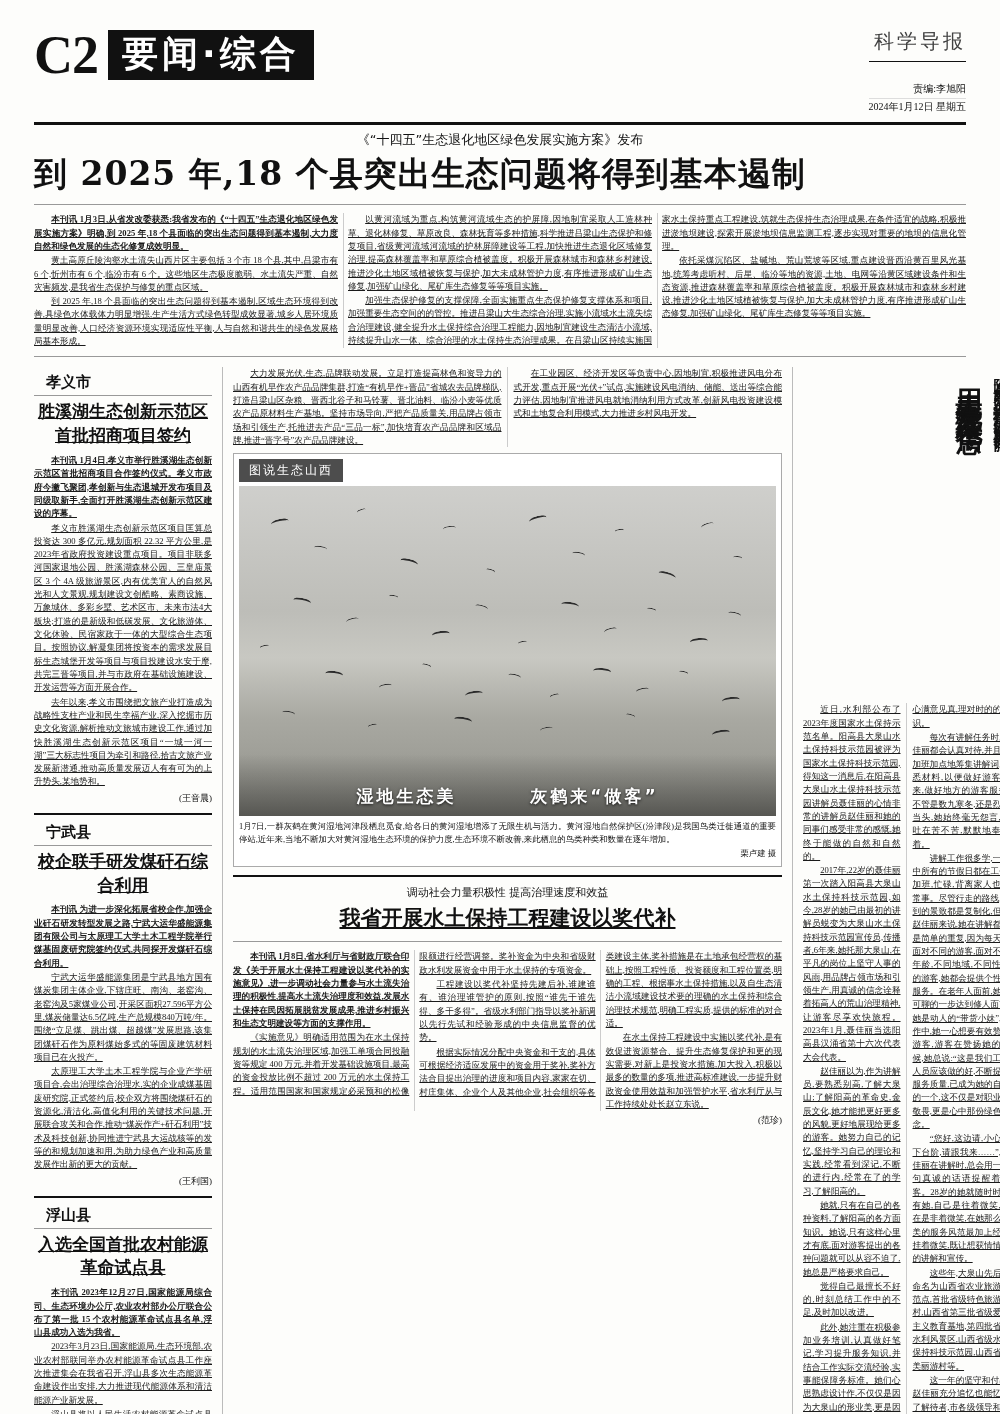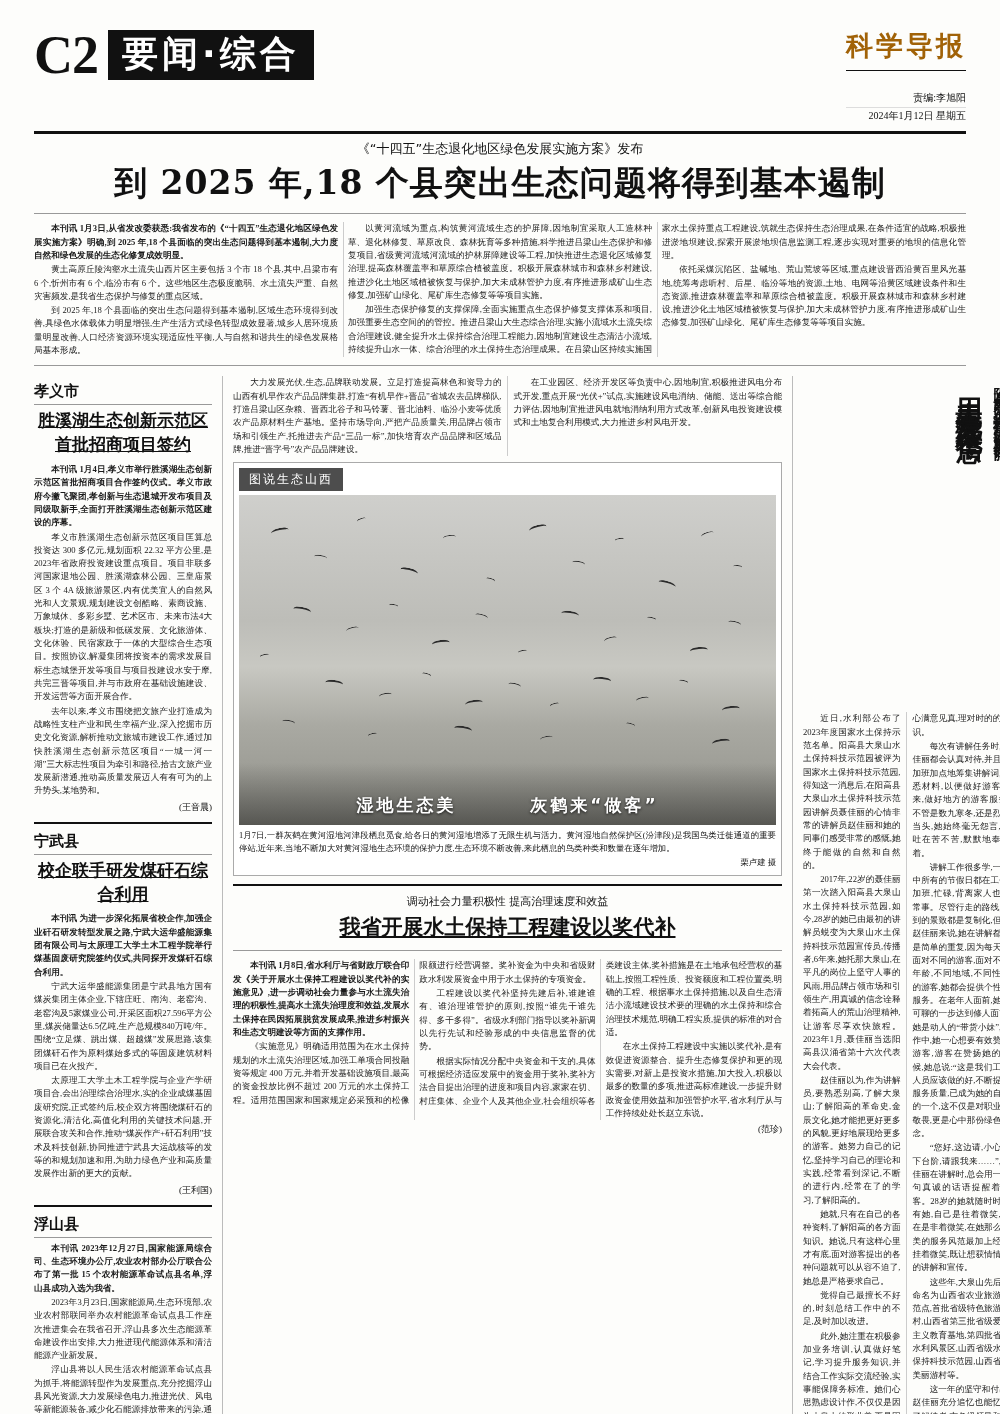--- a/index.html
+++ b/index.html
@@ -12,46 +12,46 @@
     position:relative;
   }
   .page { width:1000px; height:1414px; padding:28px 34px 20px 34px; position:relative; }
 
   
   .masthead { display:flex; align-items:flex-start; justify-content:space-between; border-bottom:3px solid #111; padding-bottom:8px; }
   .mast-left { display:flex; align-items:center; gap:10px; }
   .page-num { font-family:"Liberation Serif", serif; font-size:54px; font-weight:700; letter-spacing:-1px; line-height:1; }
   .section-box { background:#111; color:#fff; font-family:"DejaVu Sans", sans-serif; font-weight:700; font-size:36px; letter-spacing:4px; padding:6px 14px 8px 14px; line-height:1; }
   .mast-right { text-align:right; }
-  .paper-name { font-family:"DejaVu Serif", serif; font-size:27px; font-weight:700; letter-spacing:3px; color:#a16207; }
+  .paper-name { font-family:"DejaVu Serif", serif; font-size:20px; font-weight:400; letter-spacing:3px; color:#404040; }
   .mast-meta { margin-top:6px; font-size:10px; border-top:1px solid #111; padding-top:19px; }
   .mast-meta div { line-height:1.5; }
   .mast-meta .editor { border-bottom:1px solid #ddd; padding-bottom:2px; }
 
   
   .body-wrap { display:flex; gap:10px; margin-top:10px; height:1290px; }
   .col-left { width:178px; flex:none; }
   .col-mid { width:560px; flex:none; }
   .col-right { width:218px; flex:none; }
 
   .vline { border-left:1px solid #bbb; }
 
   .hairline { border-top:1px solid #999; margin:8px 0; }
   .thickline { border-top:2px solid #111; margin:8px 0; }
 
   
   .kicker { font-size:13px; text-align:center; margin:4px 0 2px; font-family:"DejaVu Sans", sans-serif; }
-  .headline-main { font-family:"DejaVu Serif", serif; font-weight:700; font-size:33px; text-align:center; letter-spacing:1px; line-height:1.25; margin:4px 0 10px; }
+  .headline-main { font-family:"DejaVu Serif", serif; font-weight:700; font-size:33px; text-align:left; letter-spacing:1px; line-height:1.25; margin:4px 0 10px; }
 
   .art-title { font-family:"DejaVu Sans", sans-serif; font-weight:700; font-size:17px; text-align:center; line-height:1.4; margin:4px 0 6px;text-decoration:underline; }
   .art-title.lg { font-size:21px; }
-  .county { font-family:"DejaVu Sans", sans-serif; font-weight:700; font-size:15px; margin:6px 0 3px; }
-
-  
-  .ptext { font-size:8.6px; line-height:1.55; text-align:justify; text-justify:inter-ideograph; color:#1a1a1a; }
+  .county { font-family:"DejaVu Sans", sans-serif; font-weight:700; font-size:15px; margin:6px 12px 3px; }
+
+  
+  .ptext { font-size:8.6px; line-height:1.55; text-align:justify; text-justify:inter-ideograph; color:#1a1a1a;text-decoration:underline; }
   .ptext p { margin:0 0 1px; text-indent:2em; }
   .lead { font-weight:700; }
   .byline { text-align:right; font-size:9px; margin-top:3px; }
 
   .cols2 { column-count:2; column-gap:12px; column-rule:1px solid #ccc; }
   .cols3 { column-count:3; column-gap:10px; column-rule:1px solid #ccc; }
 
   
   .photo-block { border:1px solid #aaa; padding:5px; margin:6px 0; background:#fff; }
   .photo-tag { background:#4d4d4d; color:#fff; font-family:"DejaVu Sans", sans-serif; font-size:12px; letter-spacing:2px; padding:3px 10px; display:inline-block; }
@@ -139,20 +139,21 @@
           <p></p>
         </div>
         <div class="byline">(王利国)</div>
       </div>
 
       <div class="thickline"></div>
 
       <div>
         <div class="county">浮山县</div>
         <div class="hairline" style="margin:2px 0 4px"></div>
+        <div class="art-title">入选全国首批农村能源革命试点县</div>
         <div class="ptext">
           <p class="lead">本刊讯  2023年12月27日,国家能源局综合司、生态环境办公厅,农业农村部办公厅联合公布了第一批 15 个农村能源革命试点县名单,浮山县成功入选为我省。</p>
           <p>2023年3月23日,国家能源局,生态环境部,农业农村部联同举办农村能源革命试点县工作座次推进集会在我省召开,浮山县多次生态能源革命建设作出安排,大力推进现代能源体系和清洁能源产业新发展。</p>
           <p>浮山县将以人民生活农村能源革命试点县为抓手,将能源转型作为发展重点,充分挖掘浮山县风光资源,大力发展绿色电力,推进光伏、风电等新能源装备,减少化石能源排放带来的污染,通过“光伏+农业”“光伏+旅游”等多种形式优发展成为乡村振兴的重要推动力量,加速县域兴能源支撑转型和绿色运用,持续推动和高质量发展,推进县域绿色产业和高质量的支撑转型先行先试。</p>
         </div>
 
       </div>
     </div>
 
     <div class="col-mid vline" style="padding-left:10px;">

